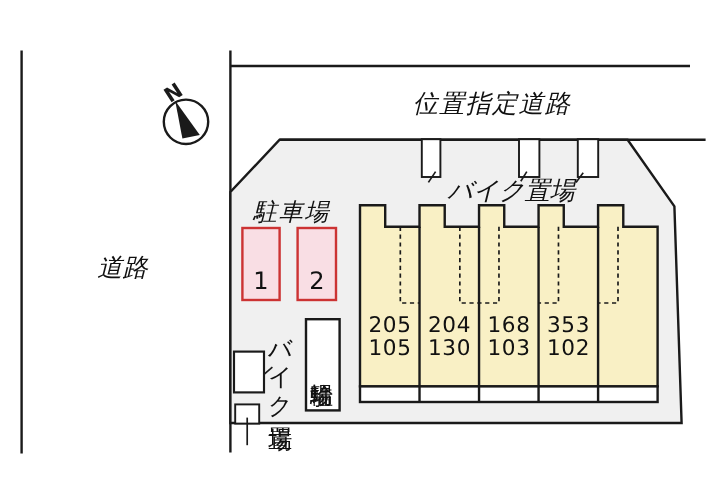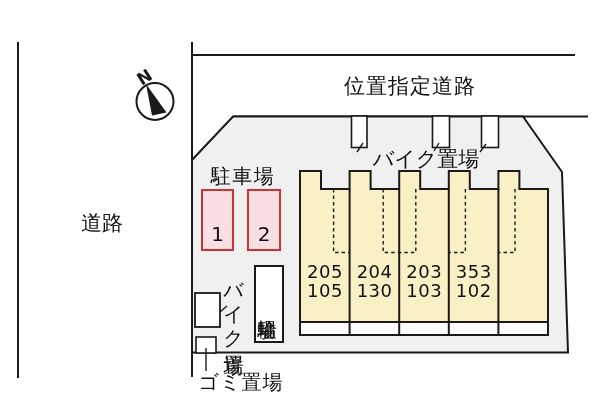--- a/index.html
+++ b/index.html
@@ -1,21 +1,21 @@
 <!DOCTYPE html>
 <html><head>
 <meta charset="utf-8">
 <style>
   html,body{margin:0;padding:0;background:#fff;}
   .canvas{
     position:relative;width:600px;height:400px;background:#ffffff;
     font-family:"DejaVu Sans",sans-serif;color:#111;overflow:hidden;
   }
   .canvas svg{position:absolute;left:0;top:0;}
-  .lbl{position:absolute;text-align:center;line-height:1.1;color:#111;}
+  .lbl{position:absolute;text-align:center;line-height:1.1;color:#111;font-style:italic;}
   .vlbl{
     position:absolute;writing-mode:vertical-rl;text-orientation:upright;
     text-align:center;color:#111;letter-spacing:1px;
   }
   .unit-label{
     position:absolute;top:263px;width:50px;text-align:center;
     font-size:18px;line-height:18.5px;font-weight:500;letter-spacing:0.5px;
   }
   .space-num{
     position:absolute;top:222px;height:26px;text-align:center;
@@ -83,35 +83,34 @@
   <div class="lbl" style="left:330px;top:75px;width:160px;font-size:21px;letter-spacing:1px;">位置指定道路</div>
 
   <div class="lbl" style="left:193px;top:165px;width:100px;font-size:20px;letter-spacing:1.5px;font-weight:500;">駐車場</div>
 
   <div class="lbl" style="left:366px;top:148px;width:120px;font-size:21px;">バイク置場</div>
 
   <div class="vlbl" style="left:225px;top:249px;width:23px;height:112px;font-size:20px;">バイク置場</div>
 
   <div class="vlbl" style="left:258px;top:272px;width:23px;height:66px;font-size:19px;letter-spacing:0;">駐輪場</div>
 
-  <div class="lbl" style="left:191px;top:371px;width:100px;font-size:20px;letter-spacing:1px;">ゴミ置場</div>
 
   <div class="space-num" style="left:202px;width:31px;">1</div>
   <div class="space-num" style="left:248px;width:32px;">2</div>
 
   <div class="unit-label" style="left:300px;">
     <div>205</div>
     <div>105</div>
   </div>
   <div class="unit-label" style="left:349.6px;">
     <div>204</div>
     <div>130</div>
   </div>
   <div class="unit-label" style="left:399.2px;">
-    <div>203</div>
+    <div>168</div>
     <div>103</div>
   </div>
   <div class="unit-label" style="left:448.8px;">
     <div>353</div>
     <div>102</div>
   </div>
 
 </div>
 
 </body></html>

